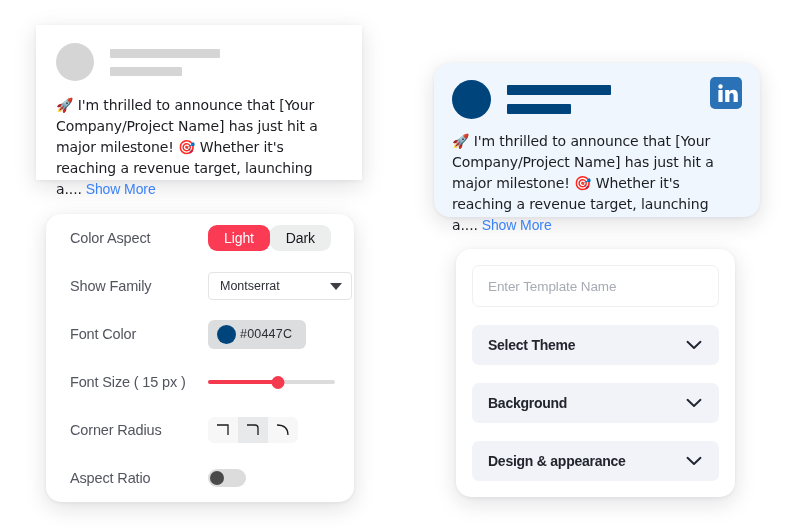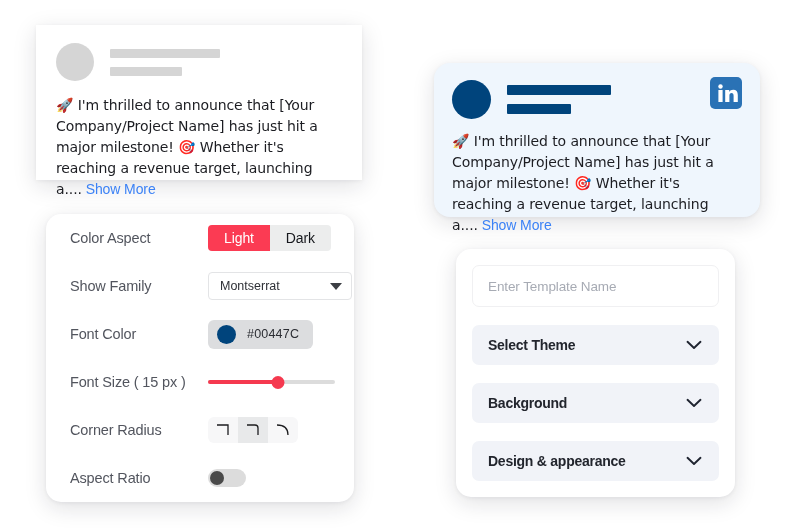--- a/index.html
+++ b/index.html
@@ -67,39 +67,39 @@
   .setting-row + .setting-row{ margin-top:0; }
   .setting-label{
     font-size:14.5px; color:#52555e; flex:0 0 138px; letter-spacing:-.15px;
   }
   .setting-control{ flex:1 1 auto; display:flex; align-items:center; }
 
   
   .segmented{ display:flex; border-radius:4px; overflow:hidden; }
   .seg{
     font-size:14px; padding:5px 16px; color:#16181d; background:#eceded;
-    cursor:pointer; letter-spacing:-.1px;
+    cursor:pointer; letter-spacing:-.1px;border-radius:9px;
   }
   .seg.active{ background:#fb3b53; color:#ffffff; font-weight:400; }
 
   
   .select-box{
     width:122px; border:1px solid #e3e4e6; border-radius:4px;
     padding:6px 9px 6px 11px; display:flex; align-items:center; justify-content:space-between;
     background:#fff; cursor:pointer;
   }
   .select-value{ font-size:12.5px; color:#2e3036; }
   .caret-down{
     width:0;height:0;border-left:6px solid transparent;border-right:6px solid transparent;
     border-top:7px solid #3c3e44;
   }
 
   
   .color-pill{
-    display:flex; align-items:center; gap:11px;
+    display:flex; align-items:center; gap:4px;
     background:#dcdddf; border-radius:6px; padding:5px 14px 5px 9px; cursor:pointer;
   }
   .color-dot{ width:19px;height:19px;border-radius:50%; }
   .color-hex{ font-size:12.5px; color:#2b2d33; letter-spacing:.2px; }
 
   
   .slider{ position:relative; width:127px; height:14px; display:flex; align-items:center; cursor:pointer;}
   .slider-track{ position:absolute; left:0; right:0; height:4px; border-radius:2px; background:#dcdcdc; }
   .slider-fill{ position:absolute; left:0; height:4px; border-radius:2px; background:#f5394f; }
   .slider-thumb{

